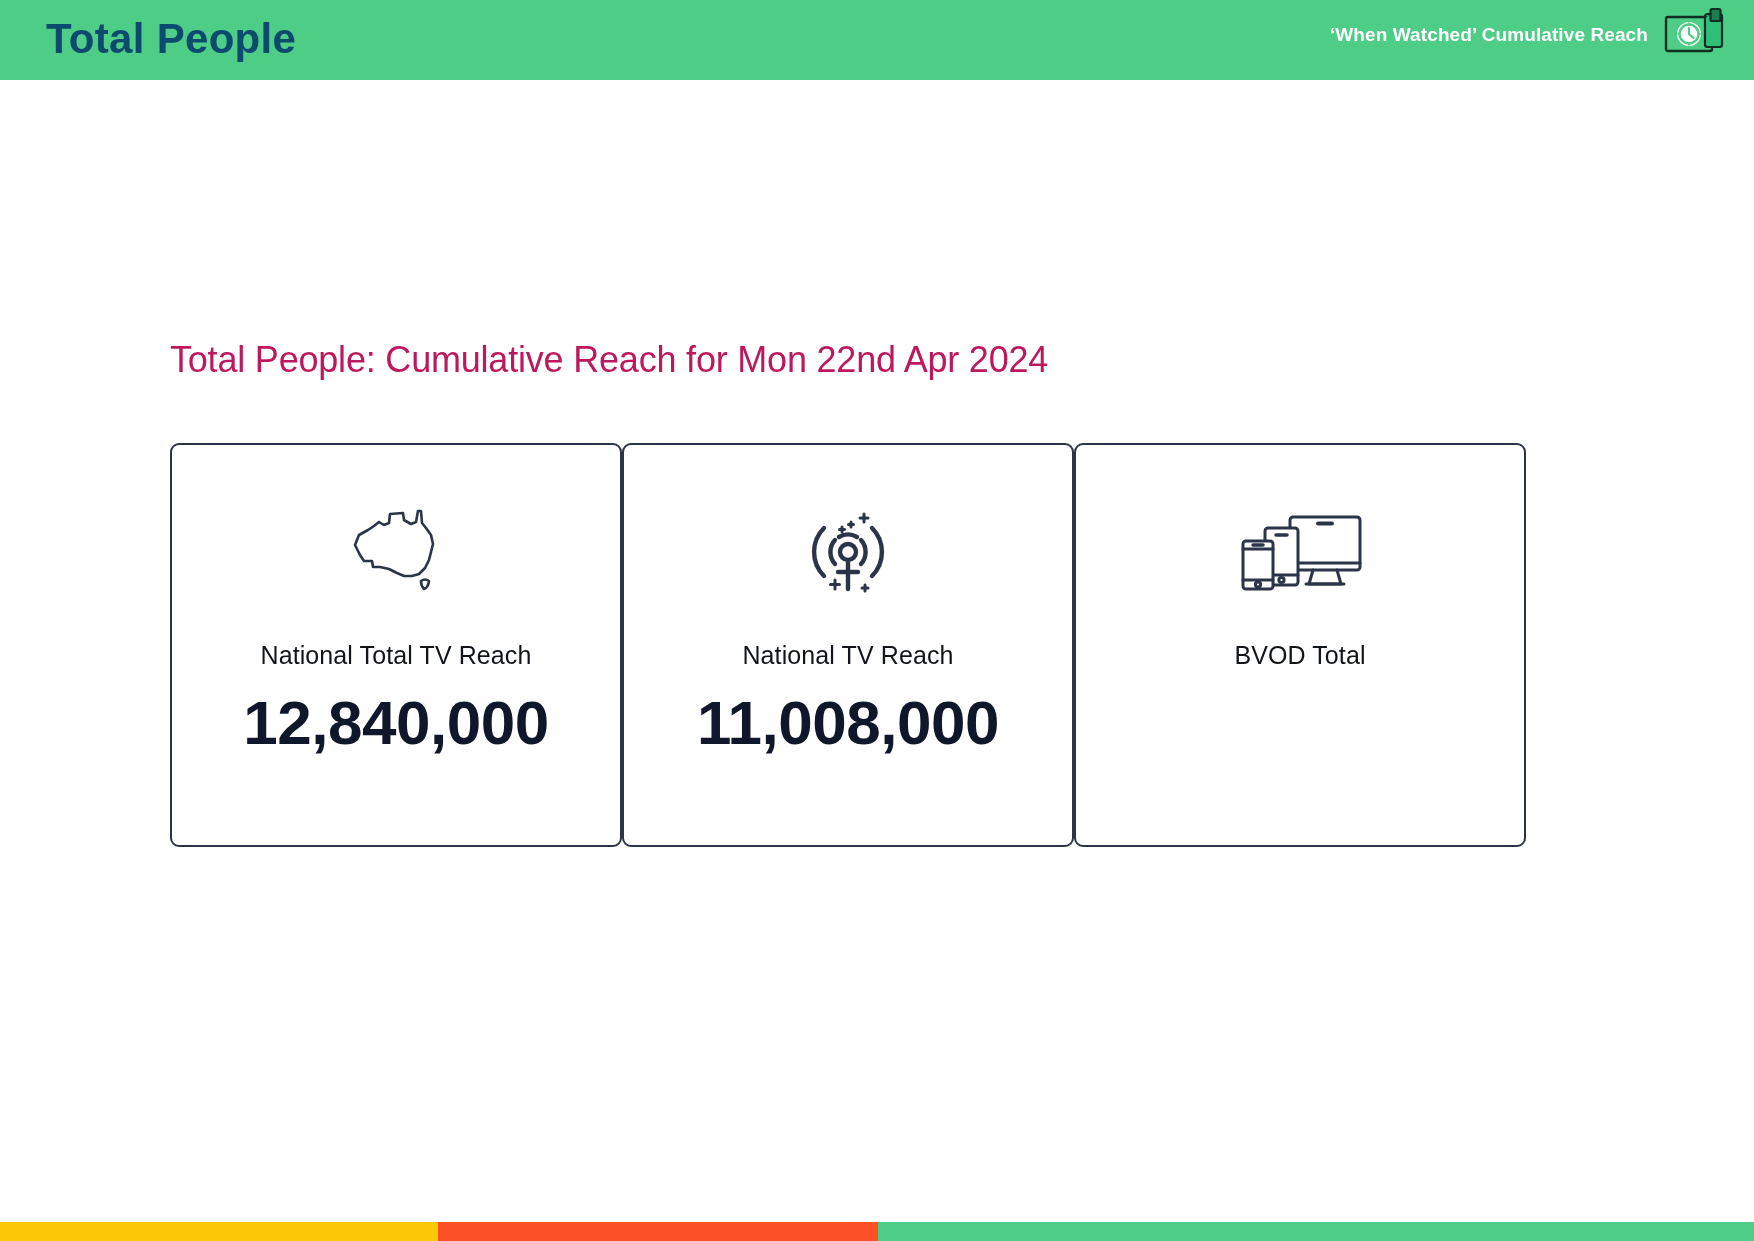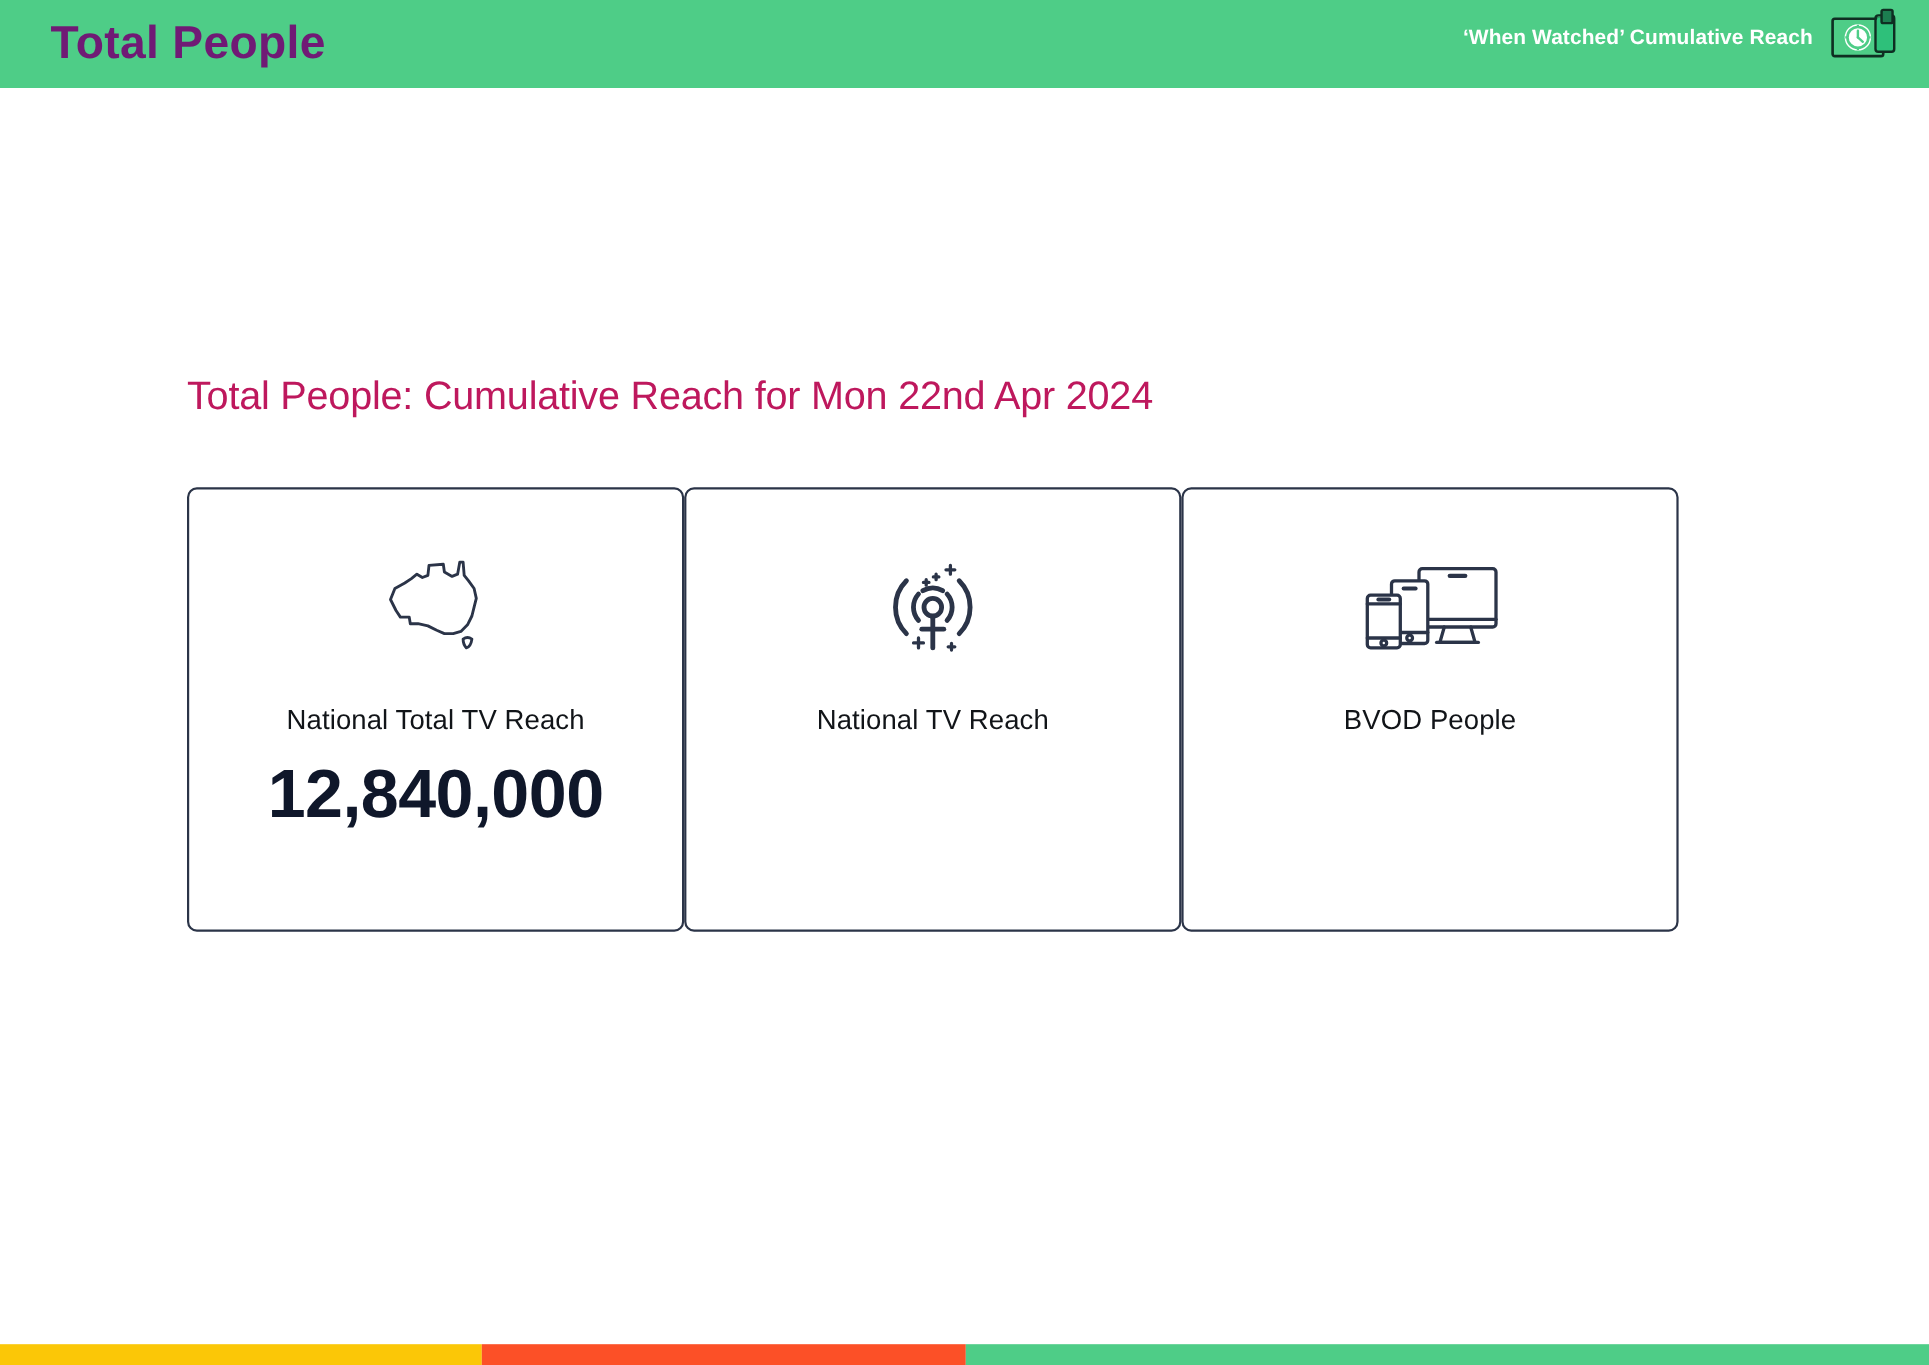--- a/index.html
+++ b/index.html
@@ -23,21 +23,21 @@
     width: 1754px;
     height: 80px;
     background: #4ecd87;
     display: flex;
     align-items: center;
     justify-content: space-between;
     box-sizing: border-box;
     padding: 0 24px 0 46px;
   }
   #header-title {
-    color: #701a75;
+    color: #0c4a6e;
     font-size: 42px;
     font-weight: bold;
     letter-spacing: 0.3px;
     line-height: 1;
     white-space: nowrap;
     margin-top: -2px;
   }
   #header-right {
     display: flex;
     align-items: center;
@@ -203,20 +203,21 @@
 
           <path d="M66 14 l0 8 M62 18 l8 0"></path>
           <path d="M53 22 l0 5 M50.5 24.5 l5 0"></path>
           <path d="M37 80 l0 9 M32.5 84.5 l9 0"></path>
           <path d="M67 85 l0 6 M64 88 l6 0"></path>
           <path d="M44 27 l0 5 M41.5 29.5 l5 0"></path>
         </g>
       </svg>
     </div>
     <div class="card-label">National TV Reach</div>
+    <div class="card-value">11,008,000</div>
   </div>
 
   <div class="metric-card">
     <div class="card-icon">
       <svg width="134" height="92" viewBox="0 0 134 92">
         <g fill="none" stroke="#2b3448" stroke-width="3" stroke-linejoin="round" stroke-linecap="round">
 
           <path d="M57 16 a3 3 0 0 1 3-3 h64 a3 3 0 0 1 3 3 v47 a3 3 0 0 1 -3 3 h-64 a3 3 0 0 1 -3 -3 Z"></path>
           <line x1="57" y1="59" x2="127" y2="59"></line>
           <line x1="85" y1="19.5" x2="99" y2="19.5" stroke-width="4"></line>
@@ -229,21 +230,21 @@
           <circle cx="48.5" cy="76" r="2.6"></circle>
 
           <path d="M10 40 a3 3 0 0 1 3-3 h24 a3 3 0 0 1 3 3 v42 a3 3 0 0 1 -3 3 h-24 a3 3 0 0 1 -3 -3 Z" fill="#ffffff"></path>
           <line x1="10" y1="45" x2="40" y2="45"></line>
           <line x1="10" y1="76" x2="40" y2="76"></line>
           <line x1="20" y1="41" x2="30" y2="41" stroke-width="3.5"></line>
           <circle cx="25" cy="80.5" r="2.6"></circle>
         </g>
       </svg>
     </div>
-    <div class="card-label">BVOD People</div>
+    <div class="card-label">BVOD Total</div>
   </div>
 
 </div>
 
 <div id="footer-bar">
   <div class="footer-seg" id="footer-seg-yellow"></div>
   <div class="footer-seg" id="footer-seg-orange"></div>
   <div class="footer-seg" id="footer-seg-green"></div>
 </div>
 

